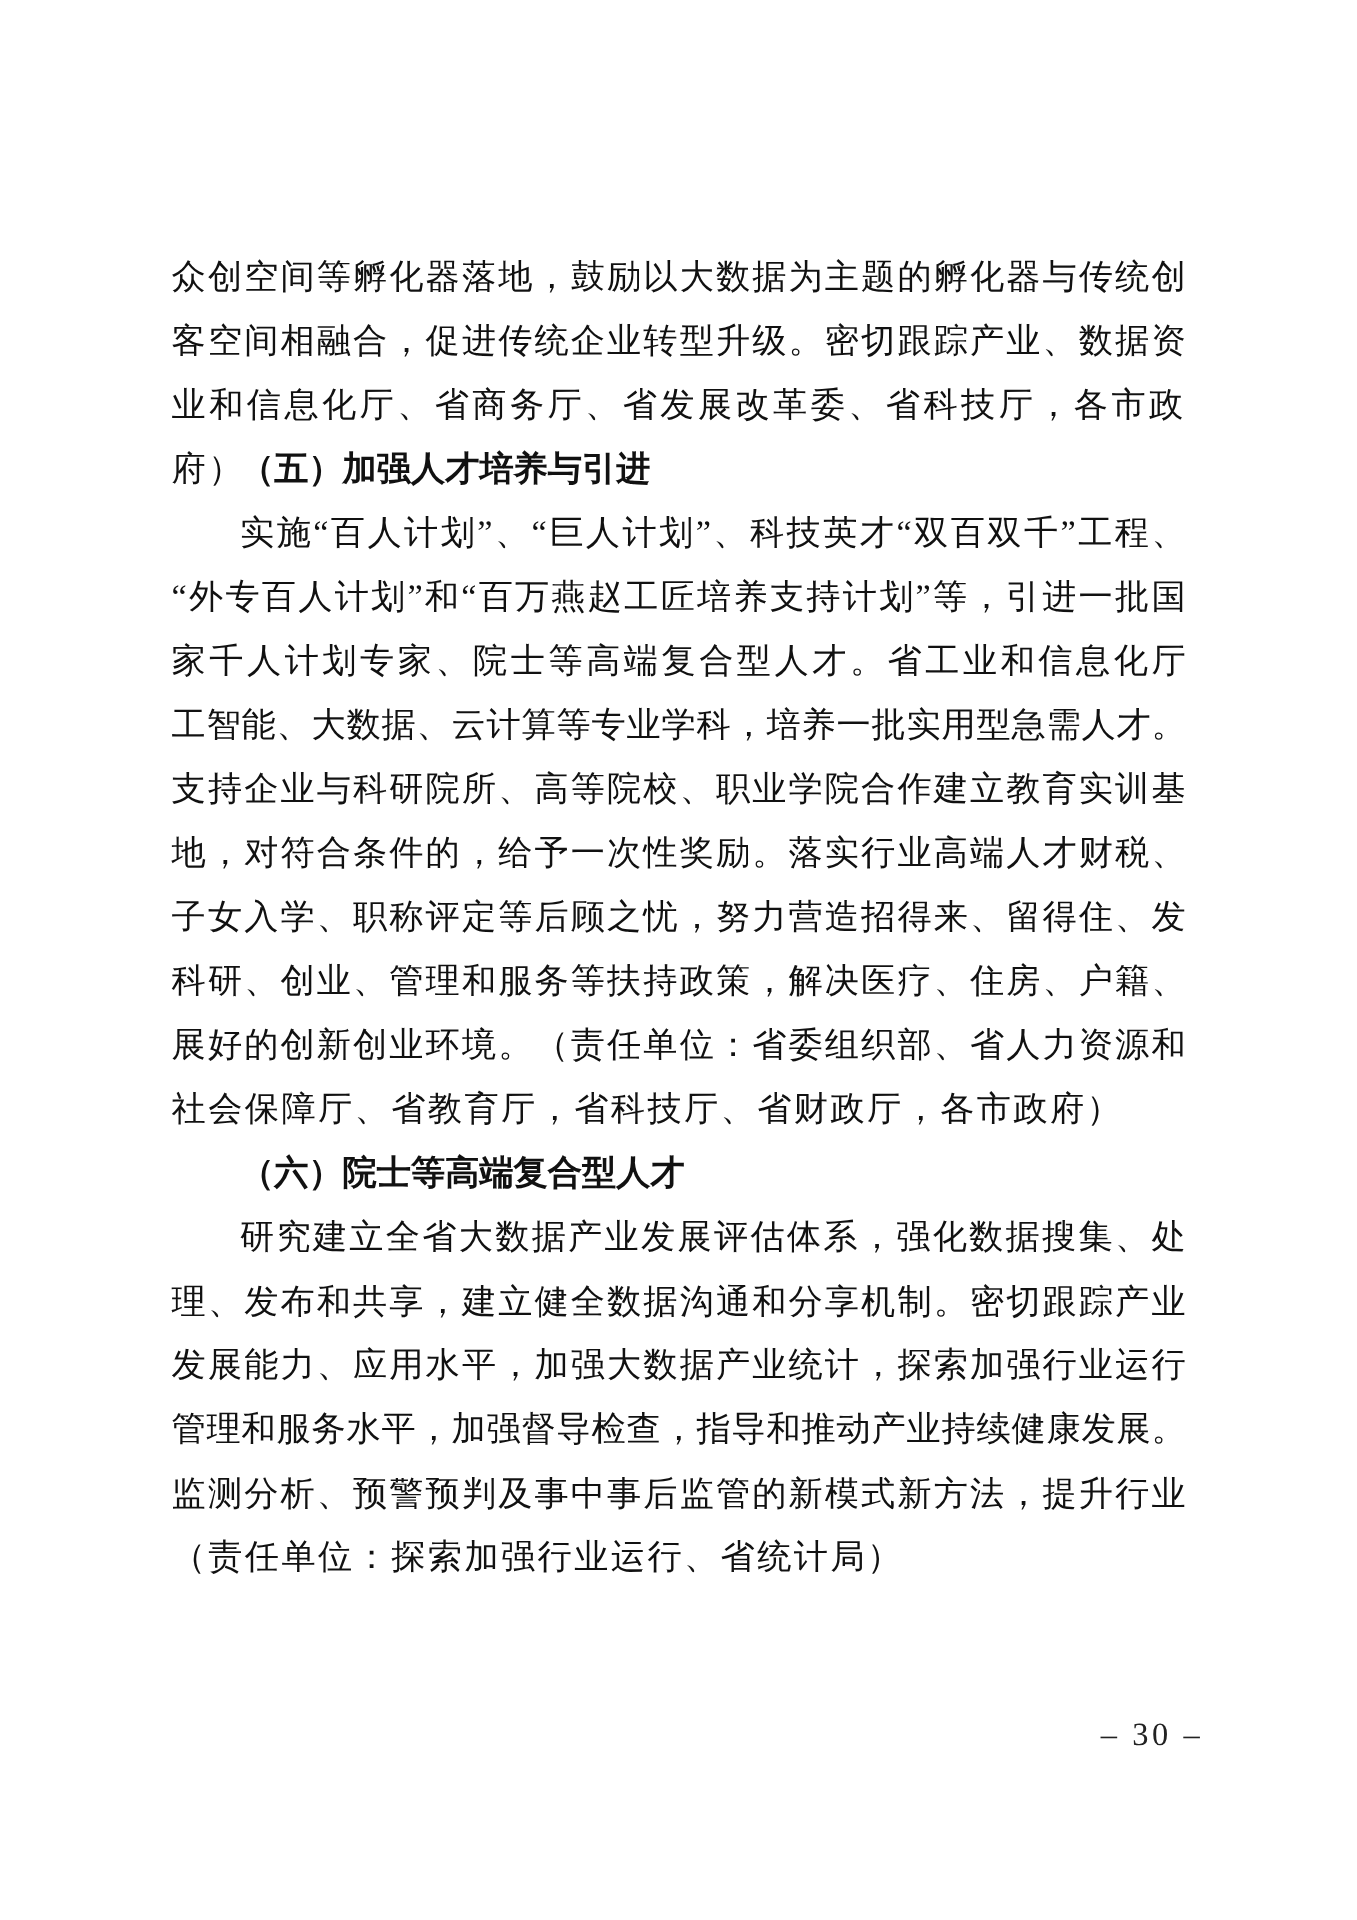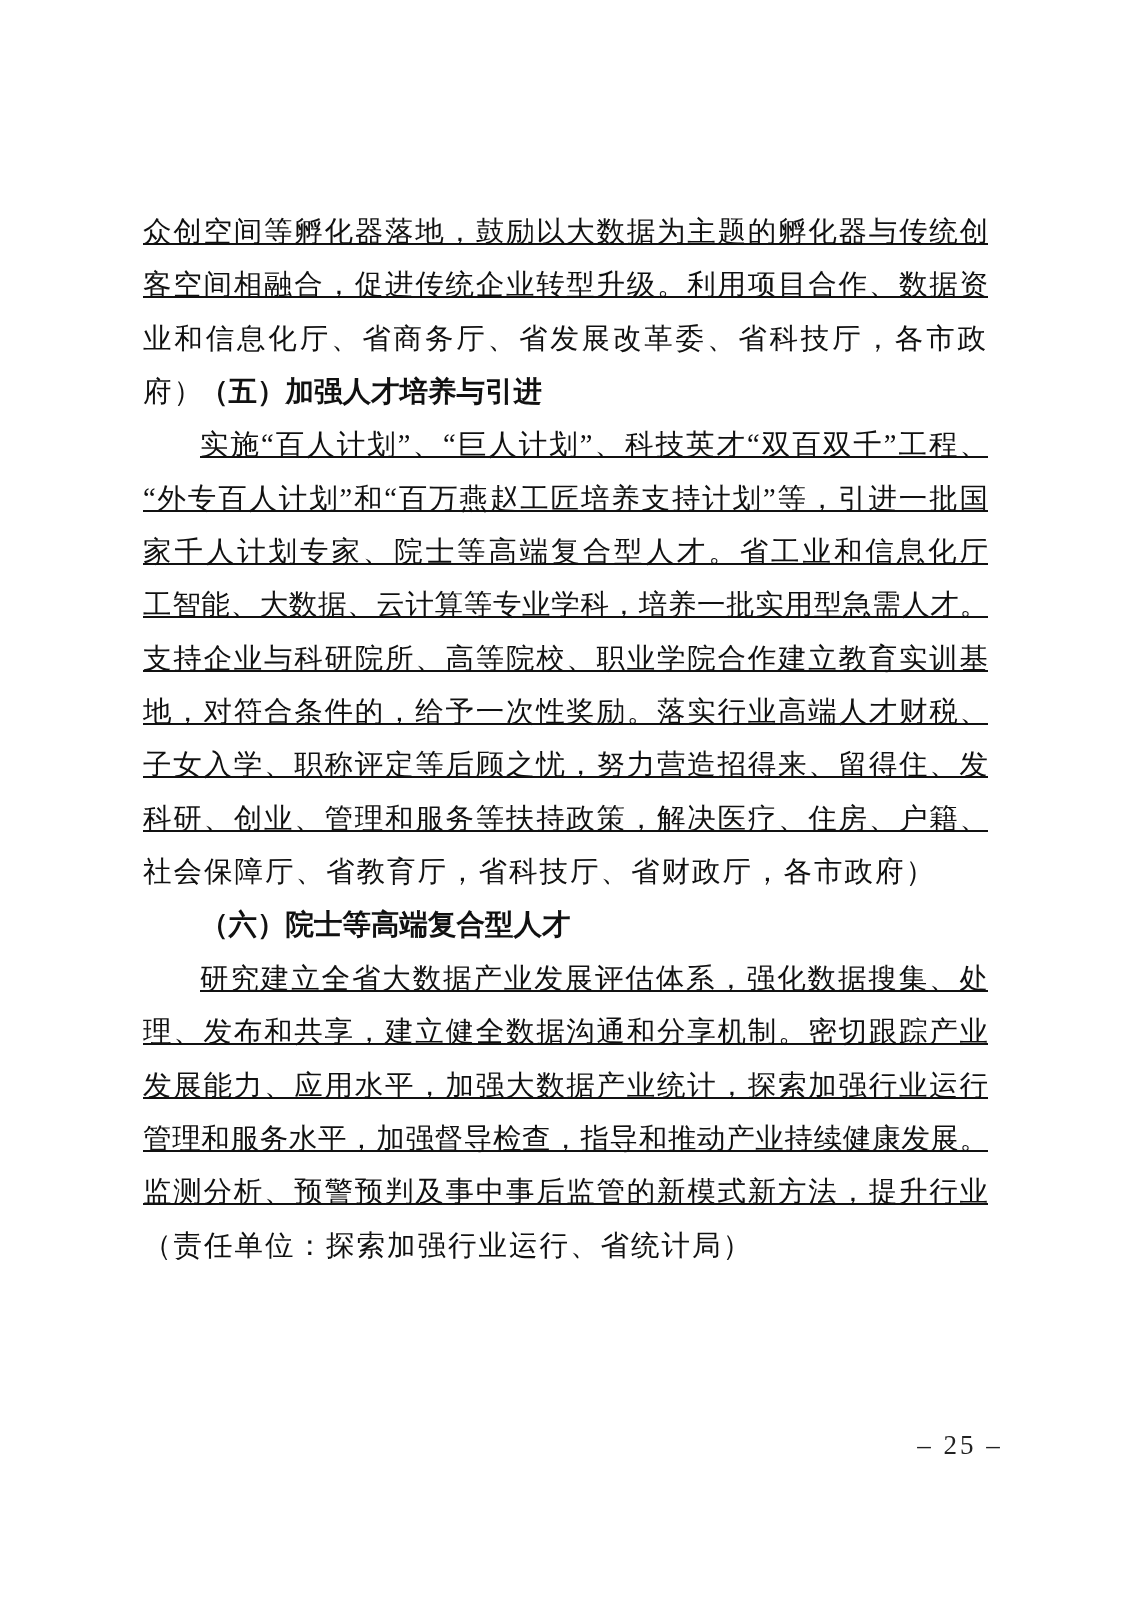--- a/index.html
+++ b/index.html
@@ -27,21 +27,20 @@
     line-height: 53.35px;
     font-size: 28.5px;
     text-align: justify;
     text-justify: inter-character;
     white-space: nowrap;
     overflow: visible;
   }
   .line.fill {
     white-space: normal;
     text-align-last: justify;
-    text-decoration: underline;
   }
   .line.para-end {
     white-space: normal;
     text-align-last: left;
     letter-spacing: 2px;
   }
   .line.indent {
     text-indent: 2em;
   }
   .line.heading {
@@ -60,34 +59,35 @@
     letter-spacing: 3px;
     color: #222222;
   }
 </style>
 </head>
 <body>
 
 <div class="page">
   <div class="text-block" id="body-container">
       <div class="line fill">众创空间等孵化器落地，鼓励以大数据为主题的孵化器与传统创</div>
-      <div class="line fill">客空间相融合，促进传统企业转型升级。利用项目合作、数据资</div>
+      <div class="line fill">客空间相融合，促进传统企业转型升级。密切跟踪产业、数据资</div>
       <div class="line para-end">业和信息化厅、省商务厅、省发展改革委、省科技厅，各市政府）</div>
       <div class="line heading">（五）加强人才培养与引进</div>
       <div class="line fill indent">实施“百人计划”、“巨人计划”、科技英才“双百双千”工程、</div>
       <div class="line fill">“外专百人计划”和“百万燕赵工匠培养支持计划”等，引进一批国</div>
       <div class="line fill">家千人计划专家、院士等高端复合型人才。省工业和信息化厅</div>
       <div class="line fill">工智能、大数据、云计算等专业学科，培养一批实用型急需人才。</div>
       <div class="line fill">支持企业与科研院所、高等院校、职业学院合作建立教育实训基</div>
       <div class="line fill">地，对符合条件的，给予一次性奖励。落实行业高端人才财税、</div>
       <div class="line fill">子女入学、职称评定等后顾之忧，努力营造招得来、留得住、发</div>
       <div class="line fill">科研、创业、管理和服务等扶持政策，解决医疗、住房、户籍、</div>
+      <div class="line fill">展好的创新创业环境。（责任单位：省委组织部、省人力资源和</div>
       <div class="line para-end">社会保障厅、省教育厅，省科技厅、省财政厅，各市政府）</div>
       <div class="line heading">（六）院士等高端复合型人才</div>
       <div class="line fill indent">研究建立全省大数据产业发展评估体系，强化数据搜集、处</div>
       <div class="line fill">理、发布和共享，建立健全数据沟通和分享机制。密切跟踪产业</div>
       <div class="line fill">发展能力、应用水平，加强大数据产业统计，探索加强行业运行</div>
       <div class="line fill">管理和服务水平，加强督导检查，指导和推动产业持续健康发展。</div>
       <div class="line fill">监测分析、预警预判及事中事后监管的新模式新方法，提升行业</div>
       <div class="line para-end">（责任单位：探索加强行业运行、省统计局）</div>
     </div>
-  <div class="page-number">– 25 –</div>
+  <div class="page-number">– 30 –</div>
 </div>
 
 </body></html>

